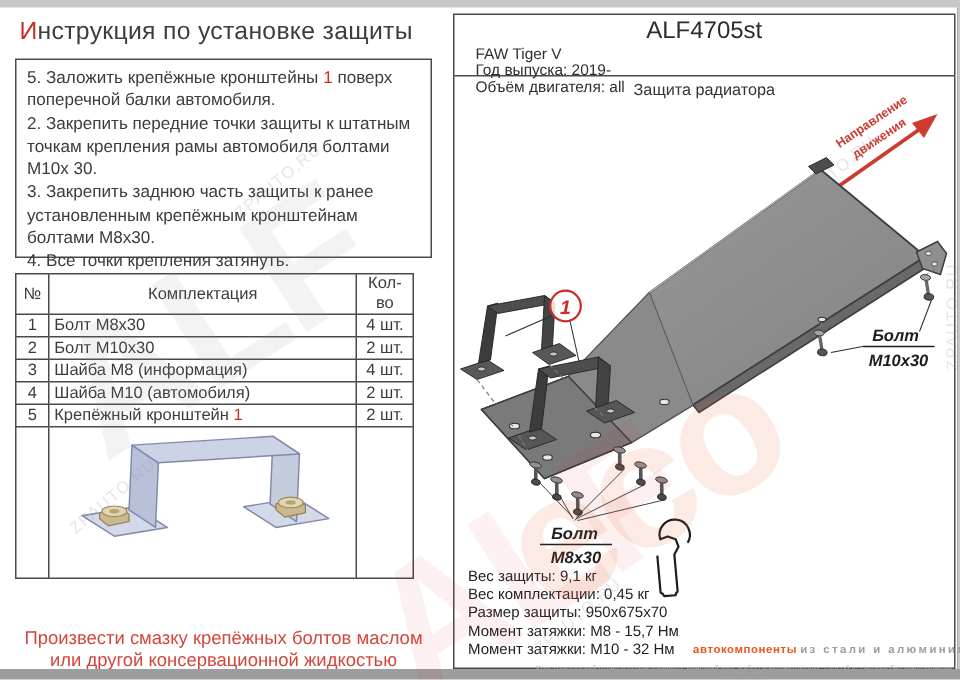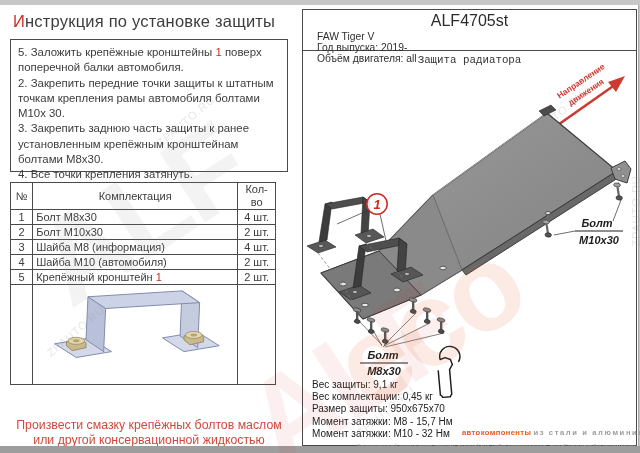--- a/index.html
+++ b/index.html
@@ -56,21 +56,21 @@
   .info-link{color:#e0622a;text-decoration:none;}
 
   
   .panel{
     position:absolute;left:302px;top:4px;width:333px;height:435px;
     border:1.4px solid #4a4a4a;background:transparent;
   }
   .panel-header{position:absolute;left:0;top:0;width:100%;height:40px;border-bottom:1.2px solid #4a4a4a;}
   .panel-code{width:100%;text-align:center;font-size:16px;color:#2c2c2c;margin-top:2px;}
   .panel-meta{display:flex;justify-content:space-between;padding:1px 8px 0 14px;font-size:10.3px;color:#2f2f2f;flex-direction:column;}
-  .panel-part{position:absolute;left:0;top:44px;width:100%;text-align:center;font-size:10.8px;color:#333;font-family:Liberation Mono, monospace;}
+  .panel-part{position:absolute;left:0;top:44px;width:100%;text-align:center;font-size:10.8px;color:#333;}
   .drawing{position:absolute;left:0;top:42px;width:333px;height:344px;}
 
   .specs{
     position:absolute;left:9px;bottom:5px;width:160px;
     font-size:10px;line-height:12.2px;color:#222;
   }
   .specs b{font-weight:normal;}
   .wrench-wrap{position:absolute;left:125px;bottom:38px;width:36px;height:62px;transform:rotate(10deg);}
   .logo{position:absolute;right:6px;bottom:8px;width:168px;text-align:left;}
   .logo-main{font-weight:bold;font-size:39px;line-height:34px;letter-spacing:-2px;white-space:nowrap;}

